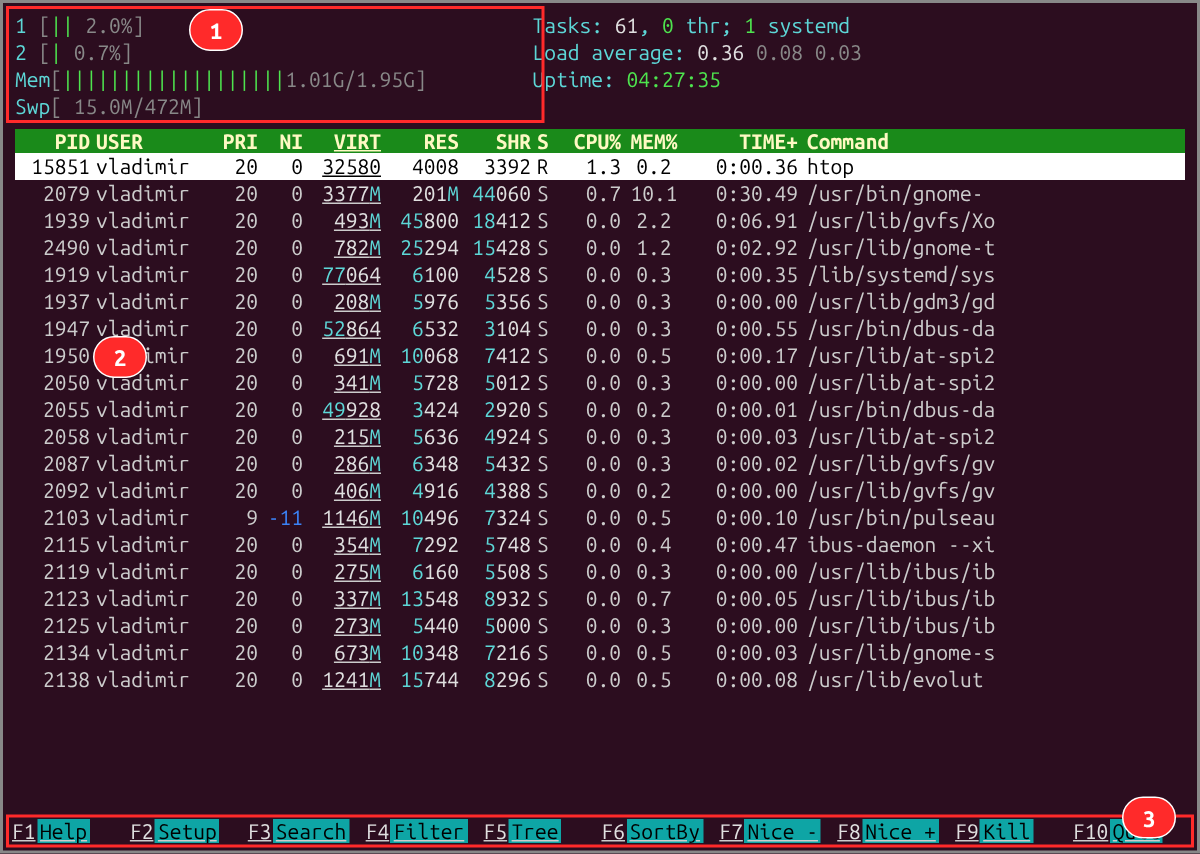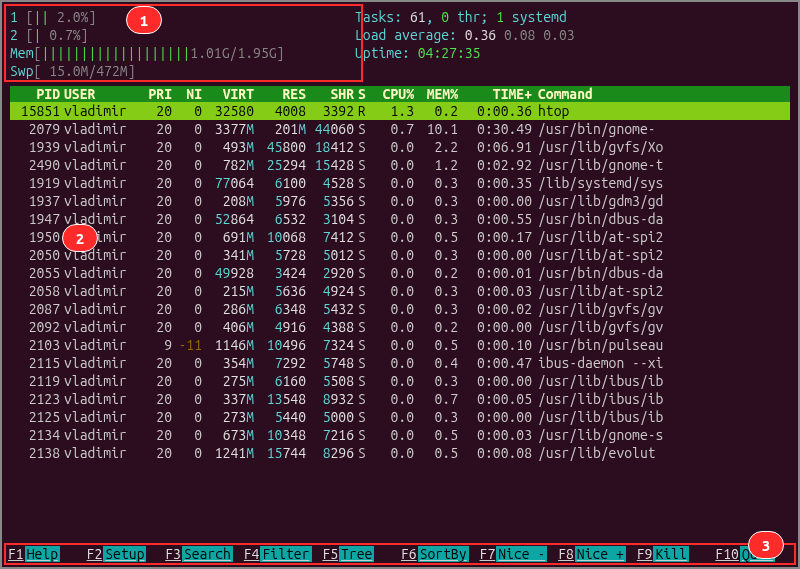--- a/index.html
+++ b/index.html
@@ -32,34 +32,34 @@
     padding: 0 4px;
     margin-top: 6px;
     font-weight: bold;
   }
   .header span, .row span { white-space: pre; }
   .row {
     display: flex;
     padding: 0 4px;
     line-height: 18px;
   }
-  .row.selected { background: #84cc16; color: #000; }
+  .row.selected { background: #ffffff; color: #000; }
   .col-pid { width: 46px; text-align: right; }
   .col-user { width: 72px; padding-left: 4px; }
   .col-pri { width: 36px; text-align: right; }
   .col-ni { width: 30px; text-align: right; }
-  .col-virt { width: 52px; text-align: right; }
+  .col-virt { width: 52px; text-align: right; text-decoration: underline; }
   .col-res { width: 52px; text-align: right; }
   .col-shr { width: 48px; text-align: right; }
   .col-s { width: 16px; text-align: center; }
   .col-cpu { width: 44px; text-align: right; }
-  .col-mem { width: 44px; text-align: right; }
+  .col-mem { width: 44px; text-align: center; }
   .col-time { width: 74px; text-align: right; }
   .col-cmd { flex: 1; padding-left: 6px; overflow: hidden; }
-  .red { color: #a16207; }
+  .red { color: #3b82f6; }
   .footer {
     position: absolute;
     bottom: 2px; left: 2px; right: 2px;
     display: flex;
     border: 2px solid #ff2a2a;
     padding: 1px;
     background: #2c0d1f;
     text-decoration: underline;
   }
   .fkey { color: #e0e0e0; padding: 0 1px; }

